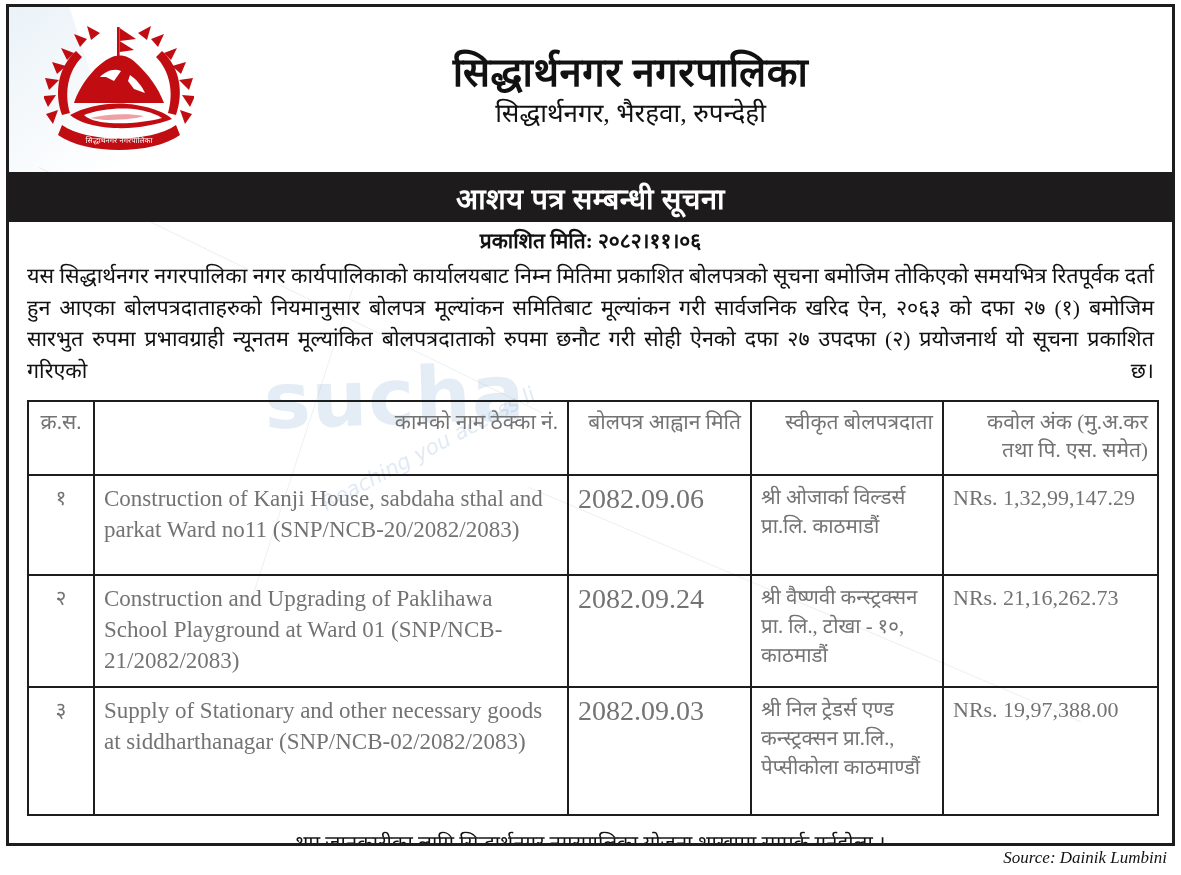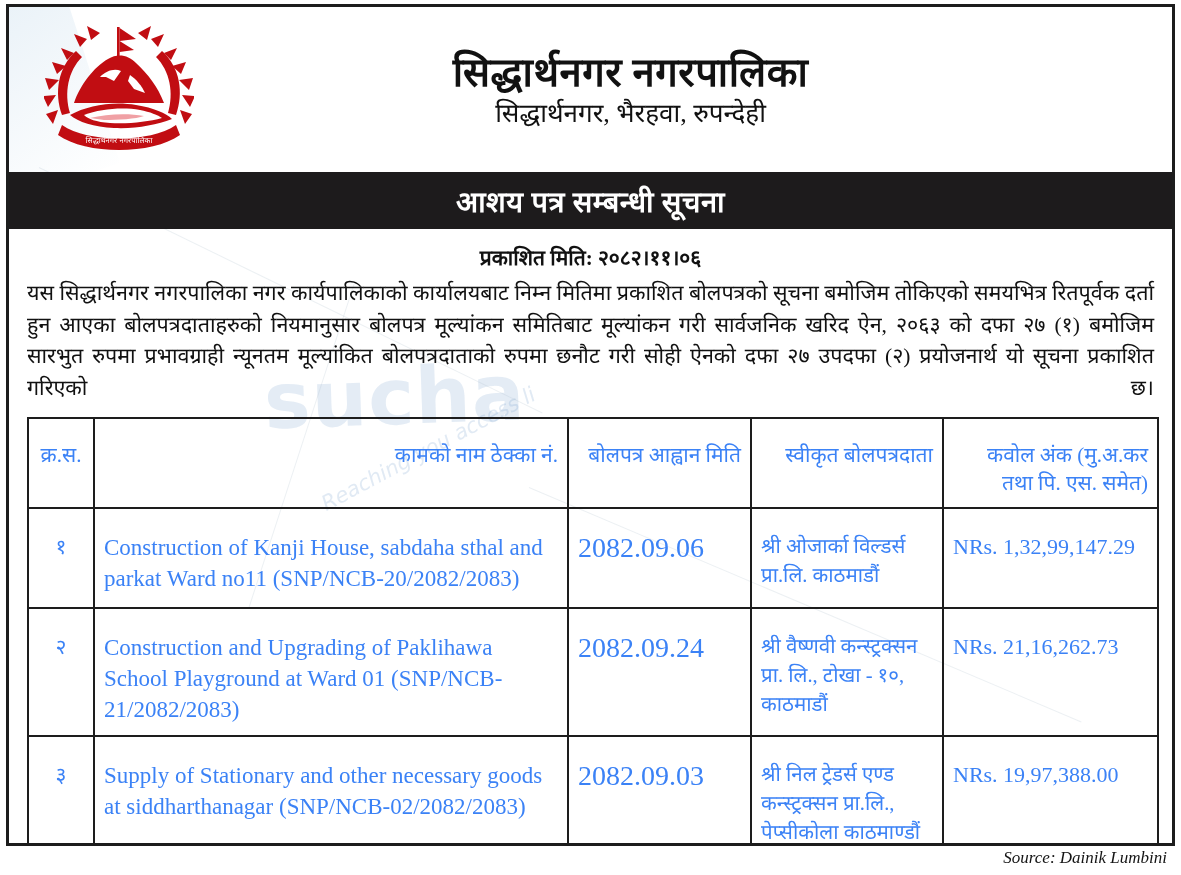--- a/index.html
+++ b/index.html
@@ -110,21 +110,21 @@
     font-size: 26px;
     font-weight: 400;
     color: #111;
   }
 
   
   .banner {
     position: relative;
     z-index: 2;
     background: #1d1b1c;
-    height: 57px;
+    height: 50px;
     display: flex;
     align-items: center;
     justify-content: center;
     margin: 0 -3px;
   }
   .banner-text {
     color: #ffffff;
     font-size: 29px;
     font-weight: 700;
     letter-spacing: 0.5px;
@@ -134,21 +134,21 @@
   .body-area {
     position: relative;
     z-index: 2;
     padding: 0 18px;
   }
   .pub-date {
     text-align: center;
     font-size: 21px;
     font-weight: 700;
     color: #111;
-    margin-top: 14px;
+    margin-top: 4px;
     margin-bottom: 7px;
   }
   .para {
     font-size: 21.5px;
     line-height: 1.47;
     color: #111;
     text-align: justify;
     text-align-last: justify;
     margin: 0 0 13px 0;
   }
@@ -156,22 +156,22 @@
   
   table.bids {
     width: 100%;
     border-collapse: collapse;
     table-layout: fixed;
     background: transparent;
   }
   table.bids th, table.bids td {
     border: 2px solid #1d1d1d;
     vertical-align: top;
-    padding: 23px 9px 9px 9px;
-    color: #3b82f6;
+    padding: 7px 9px 9px 9px;
+    color: #737373;
     background: transparent;
   }
   table.bids th {
     font-weight: 400;
     text-align: right;
     font-size: 21px;
     line-height: 1.32;
     height: 64px;
   }
   .c-sn    { width: 66px; text-align: center; }

